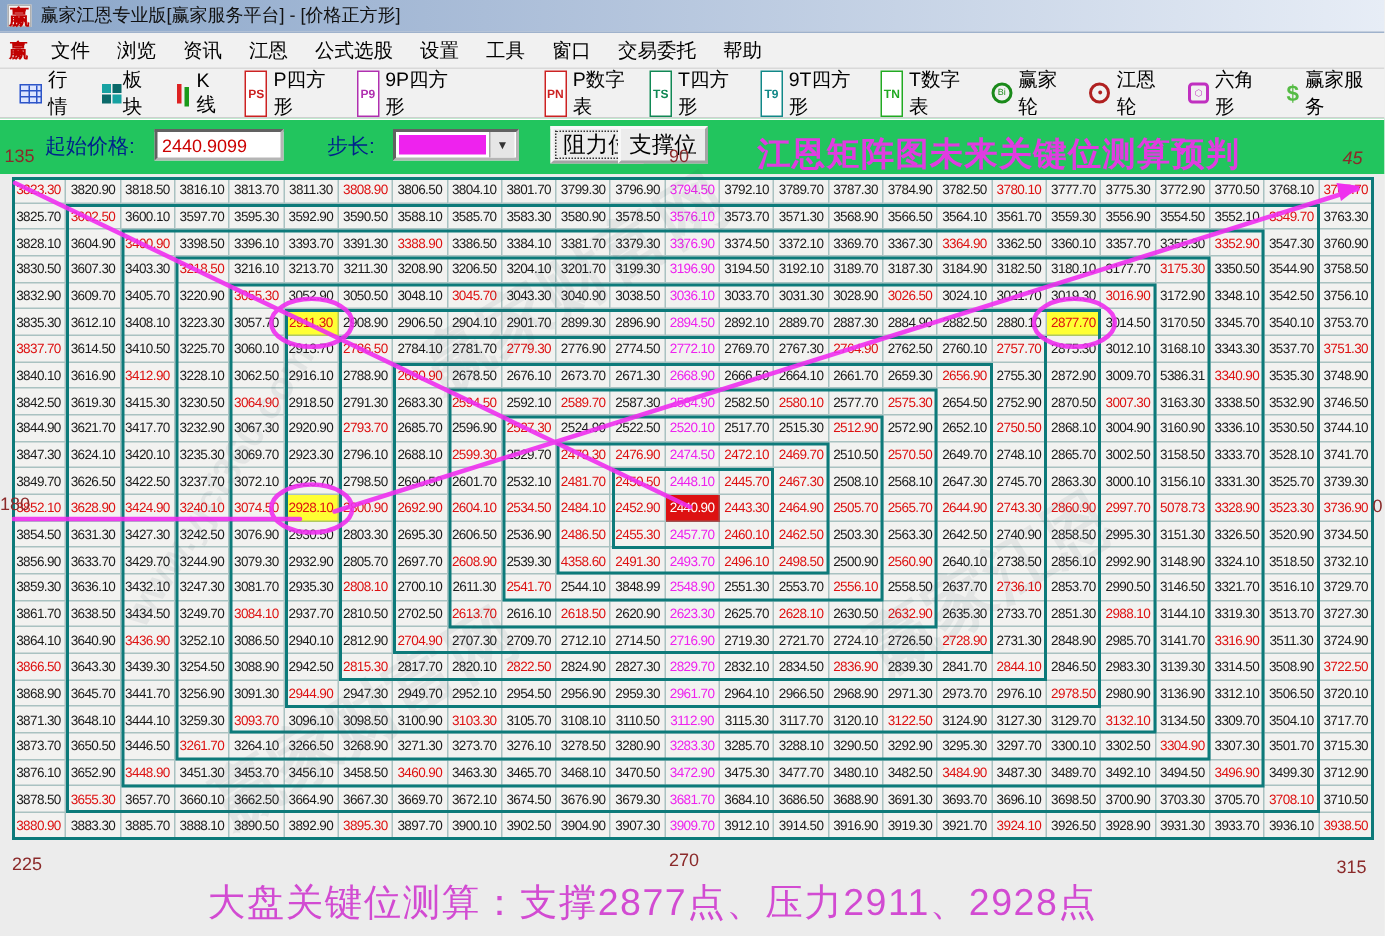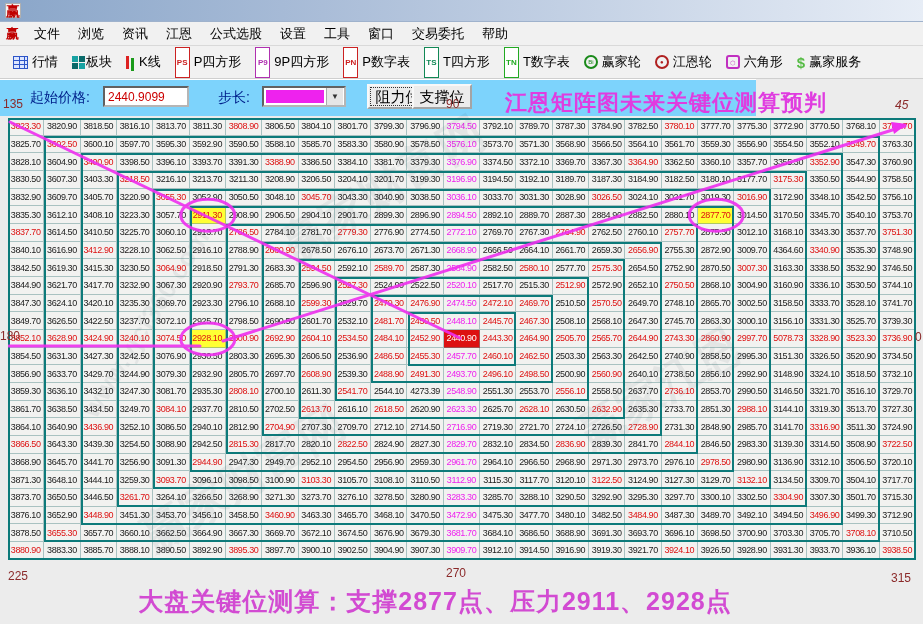--- a/index.html
+++ b/index.html
@@ -34,21 +34,21 @@
      linear-gradient(#2d55c8,#2d55c8) 10px 0/1px 13px no-repeat,#dde6ff;
      border:1px solid #2d55c8; }
   .iblocks { width:6px; height:6px; background:#17a2a2; box-shadow:7px 0 0 #0a6a6a, 0 7px 0 #0a6a6a, 7px 7px 0 #17a2a2; margin:0 4px 7px 0; }
   .ikline { width:3px; height:13px; background:#d22; box-shadow:5px 2px 0 #1a9a1a; margin-right:6px; }
   .iwheel { width:14px; height:14px; border-radius:50%; border:2px solid #b02020; display:inline-flex; align-items:center; justify-content:center; font-size:6px; color:#b02020; }
   .iwheel.green { border-color:#1a8a1a; color:#1a8a1a; }
   .iwheel.mag { border-color:#c030c0; color:#c030c0; border-radius:3px; }
   .idollar { color:#55bb44; font-weight:bold; font-size:15px; }
 
   
-  .controls { position:absolute; left:0; top:79px; width:756px; height:37px; background:#7dd3fc;
+  .controls { position:absolute; left:0; top:79px; width:923px; height:37px; background:#22c55e;
     border-top:1px solid #ffffff; }
   .lblblue { position:absolute; font-size:14px; color:#00218c; }
   .inputbox { position:absolute; left:103px; top:6px; width:86px; height:21px; background:#fff;
     border:2px inset #b5b5b5; color:#cc0000; font-size:12px; padding:2px 3px; font-family:"Liberation Sans",sans-serif; }
   .combo { position:absolute; left:262px; top:6px; width:84px; height:21px; background:#fff; border:2px inset #b5b5b5; display:flex; }
   .swatch { margin:2px; width:58px; height:13px; background:#ee22ee; }
   .combobtn { width:17px; height:100%; background:#e6e6e6; border-left:1px solid #aaa; font-size:8px; color:#333;
     display:flex; align-items:center; justify-content:center; }
   .winbtn { position:absolute; top:4px; height:25px; background:#ececec; border:2px outset #f8f8f8; font-size:15px;
     color:#000; text-align:center; line-height:20px; font-family:"Liberation Sans",sans-serif; }
@@ -67,28 +67,29 @@
     overflow:hidden; white-space:nowrap; border-right:1px solid rgba(95,145,145,.5); border-bottom:1px solid rgba(95,145,145,.5); }
   .cell.red { color:#dd1111; }
   .cell.mag { color:#ee22ee; }
   .cell.hl { background:#ffff33; color:#dd1111; }
   .cell.center { background:#dd1111; color:#ffffff; }
   .ring { position:absolute; border:2px solid #0d7a7a; pointer-events:none; }
   .decor { position:absolute; left:0; top:0; pointer-events:none; z-index:20; }
   .wm { position:absolute; color:#445566; opacity:0.08; font-weight:bold; pointer-events:none; z-index:15; white-space:nowrap; }
 
   
-  .caption { position:absolute; left:0; top:585px; width:870px; text-align:center; font-size:25px; font-weight:bold;
+  .caption { position:absolute; left:0; top:585px; width:870px; text-align:center; font-size:25px; font-weight:normal;
     color:#d24bd2; letter-spacing:1px; }
 </style>
 </head>
 <body>
 
 <div class="titlebar">
   <span class="appicon">赢</span>
+  <span class="wintitle">赢家江恩专业版[赢家服务平台] - [价格正方形]</span>
 </div>
 
 <div class="menubar">
   <span class="menuicon">赢</span>
   <span id="menu-items"><span class="menuitem">文件</span><span class="menuitem">浏览</span><span class="menuitem">资讯</span><span class="menuitem">江恩</span><span class="menuitem">公式选股</span><span class="menuitem">设置</span><span class="menuitem">工具</span><span class="menuitem">窗口</span><span class="menuitem">交易委托</span><span class="menuitem">帮助</span></span>
 </div>
 
 <div class="toolbar" id="toolbar">
     <span class="tbtn">
       <span class="ic">
@@ -115,29 +116,35 @@
       <span>P四方形</span>
     </span>
     <span class="tbtn">
       <span class="ic">
         <span class="ibox" style="color: rgb(176, 48, 176); border-color: rgb(176, 48, 176);">P9</span>
       </span>
       <span>9P四方形</span>
     </span>
     <span class="tbtn">
       <span class="ic">
-        <span class="ibox" style="color: rgb(204, 34, 34); border-color: rgb(204, 34, 34);">PN</span>
+        <span class="ibox" style="color: rgb(204, 34, 34); border-color: rgb(204, 34, 34); margin-left: 44px;">PN</span>
       </span>
       <span>P数字表</span>
     </span>
     <span class="tbtn">
       <span class="ic">
         <span class="ibox" style="color: rgb(17, 136, 85); border-color: rgb(17, 136, 85);">TS</span>
       </span>
       <span>T四方形</span>
+    </span>
+    <span class="tbtn">
+      <span class="ic">
+        <span class="ibox" style="color: rgb(17, 136, 136); border-color: rgb(17, 136, 136);">T9</span>
+      </span>
+      <span>9T四方形</span>
     </span>
     <span class="tbtn">
       <span class="ic">
         <span class="ibox" style="color: rgb(34, 170, 34); border-color: rgb(34, 170, 34);">TN</span>
       </span>
       <span>T数字表</span>
     </span>
     <span class="tbtn">
       <span class="ic">
         <span class="iwheel green">Bi</span>
@@ -377,21 +384,21 @@
       <div class="cell">2671.30</div>
       <div class="cell mag">2668.90</div>
       <div class="cell">2666.50</div>
       <div class="cell">2664.10</div>
       <div class="cell">2661.70</div>
       <div class="cell">2659.30</div>
       <div class="cell red">2656.90</div>
       <div class="cell">2755.30</div>
       <div class="cell">2872.90</div>
       <div class="cell">3009.70</div>
-      <div class="cell">4364.60</div>
+      <div class="cell">5386.31</div>
       <div class="cell red">3340.90</div>
       <div class="cell">3535.30</div>
       <div class="cell">3748.90</div>
       <div class="cell">3842.50</div>
       <div class="cell">3619.30</div>
       <div class="cell">3415.30</div>
       <div class="cell">3230.50</div>
       <div class="cell red">3064.90</div>
       <div class="cell">2918.50</div>
       <div class="cell">2791.30</div>
@@ -541,21 +548,21 @@
       <div class="cell">3856.90</div>
       <div class="cell">3633.70</div>
       <div class="cell">3429.70</div>
       <div class="cell">3244.90</div>
       <div class="cell">3079.30</div>
       <div class="cell">2932.90</div>
       <div class="cell">2805.70</div>
       <div class="cell">2697.70</div>
       <div class="cell red">2608.90</div>
       <div class="cell">2539.30</div>
-      <div class="cell red">2488.90</div>
+      <div class="cell red">4358.60</div>
       <div class="cell red">2491.30</div>
       <div class="cell mag">2493.70</div>
       <div class="cell red">2496.10</div>
       <div class="cell red">2498.50</div>
       <div class="cell">2500.90</div>
       <div class="cell red">2560.90</div>
       <div class="cell">2640.10</div>
       <div class="cell">2738.50</div>
       <div class="cell">2856.10</div>
       <div class="cell">2992.90</div>
@@ -567,21 +574,21 @@
       <div class="cell">3636.10</div>
       <div class="cell">3432.10</div>
       <div class="cell">3247.30</div>
       <div class="cell">3081.70</div>
       <div class="cell">2935.30</div>
       <div class="cell red">2808.10</div>
       <div class="cell">2700.10</div>
       <div class="cell">2611.30</div>
       <div class="cell red">2541.70</div>
       <div class="cell">2544.10</div>
-      <div class="cell">4273.39</div>
+      <div class="cell">3848.99</div>
       <div class="cell mag">2548.90</div>
       <div class="cell">2551.30</div>
       <div class="cell">2553.70</div>
       <div class="cell red">2556.10</div>
       <div class="cell">2558.50</div>
       <div class="cell">2637.70</div>
       <div class="cell red">2736.10</div>
       <div class="cell">2853.70</div>
       <div class="cell">2990.50</div>
       <div class="cell">3146.50</div>

